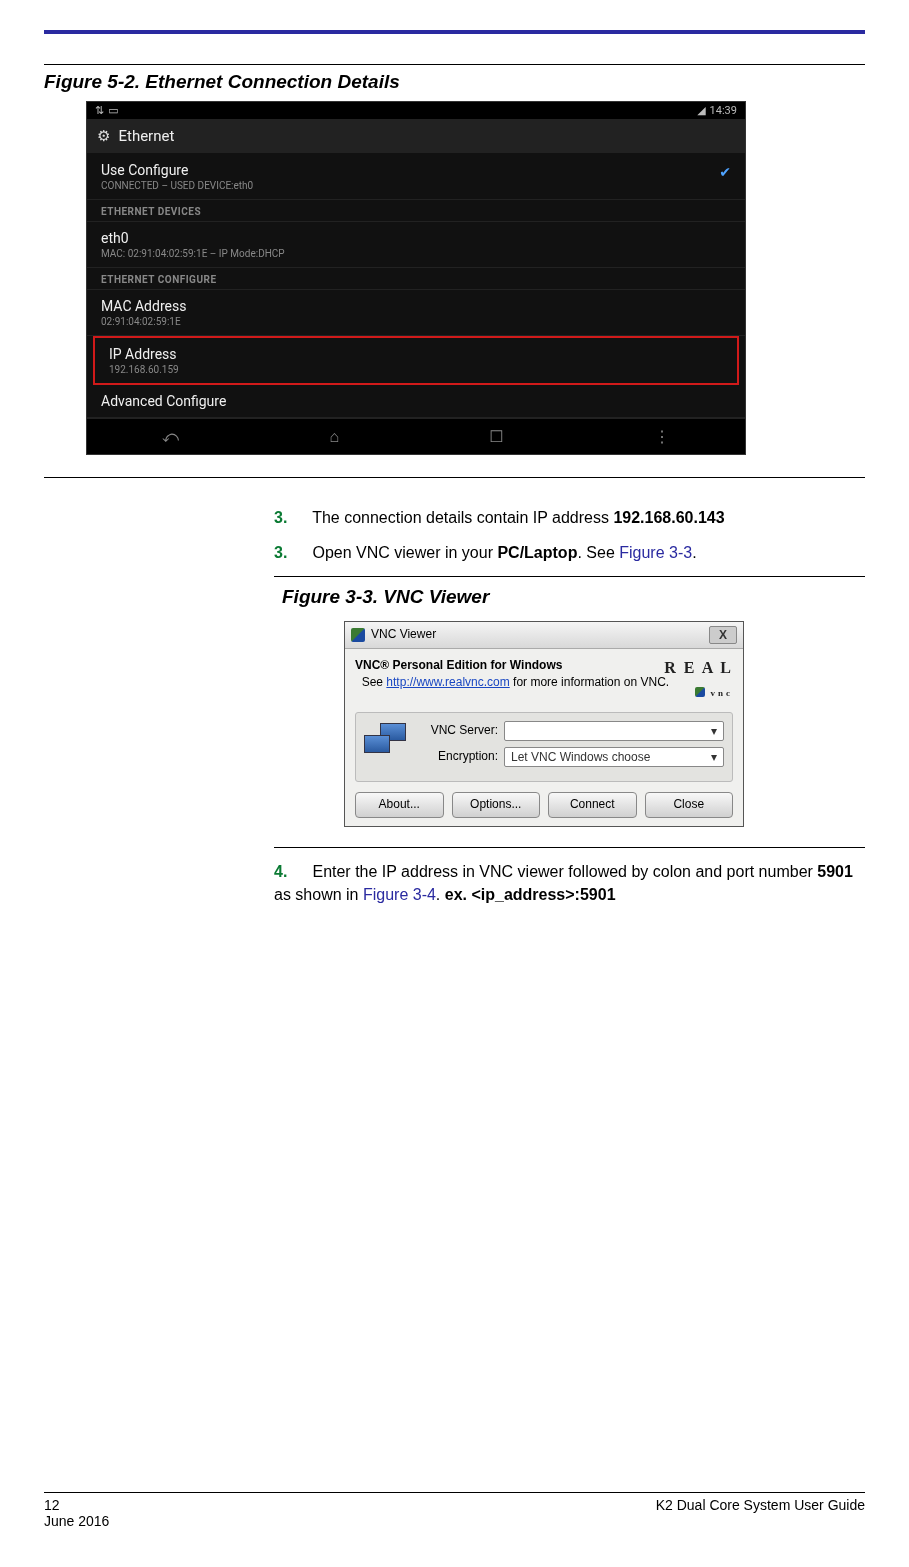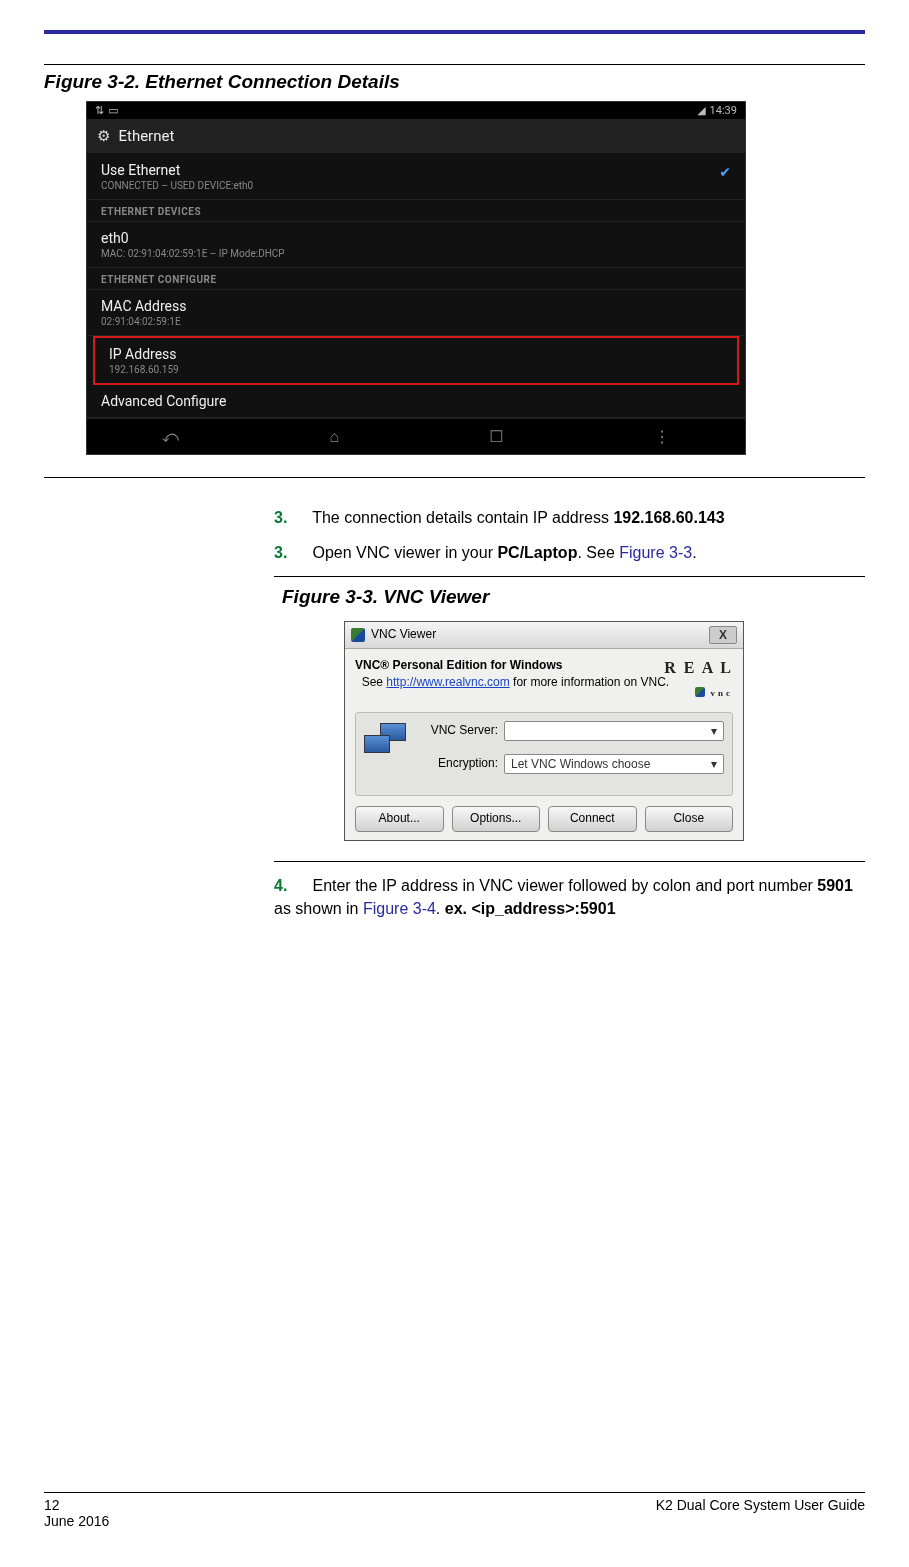--- a/index.html
+++ b/index.html
@@ -44,52 +44,52 @@
   .vnc-body .pe-head { font-weight: bold; }
   .vnc-body a { color: #1947c2; text-decoration: underline; }
   .vnc-real { text-align: right; font-family: Georgia, serif; font-weight: bold; letter-spacing: 2px; font-size: 16px; margin-top: -36px; color: #222;}
   .vnc-real .sub { font-size: 9px; letter-spacing: 3px; }
   .vnc-fields { display: flex; gap: 10px; margin-top: 10px; align-items: flex-start; background: #e3e3e0; padding: 8px; border: 1px solid #bbb; border-radius: 3px; }
   .mon-icon { width: 44px; height: 36px; position: relative; }
   .mon-icon .screen { width: 26px; height: 18px; background: linear-gradient(#5a8fd6,#2a5aa0); border: 1px solid #334; position: absolute; }
   .mon-icon .s1 { left: 0; top: 14px; }
   .mon-icon .s2 { left: 16px; top: 2px; }
   .f-rows { flex: 1; }
-  .f-row { display: flex; align-items: center; margin-bottom: 13px; }
+  .f-row { display: flex; align-items: center; margin-bottom: 6px; }
   .f-row label { width: 80px; text-align: right; margin-right: 6px; }
   .f-row .inp { flex: 1; height: 20px; background: #fff; border: 1px solid #888; border-radius: 2px; padding: 2px 6px; font-size: 12px; color: #333; line-height: 16px; display: flex; align-items: center; justify-content: space-between; }
   .vnc-buttons { display: flex; gap: 8px; margin-top: 10px; }
   .vnc-btn { flex: 1; height: 26px; background: linear-gradient(#f8f8f8,#d0d0d0); border: 1px solid #888; border-radius: 4px; font-size: 12px; display: flex; align-items: center; justify-content: center; }
 
   
   .footer { position: absolute; bottom: 38px; left: 44px; right: 44px; }
   .footer-rule { border: none; border-top: 1px solid #000; margin-bottom: 4px; }
   .footer-row { display: flex; justify-content: space-between; font-size: 14px; font-family: Arial, sans-serif; }
 </style>
 </head>
 <body>
 
 <div class="page">
   <div class="top-rule"></div>
 
   <hr class="fig-rule">
-  <div class="fig-caption">Figure 3-2. Ethernet Connection Details</div>
+  <div class="fig-caption">Figure 5-2. Ethernet Connection Details</div>
 
   <div class="android-shot">
     <div class="a-status">
       <div class="left-icons"><span>⇅</span><span>▭</span></div>
       <div class="right-icons"><span>◢</span><span>14:39</span></div>
     </div>
     <div class="a-header">
       <span class="gear">⚙</span>
       <span>Ethernet</span>
     </div>
     <div class="a-body">
       <div class="a-row">
-        <div class="title">Use Ethernet</div>
+        <div class="title">Use Configure</div>
         <div class="sub">CONNECTED – USED DEVICE:eth0</div>
         <div class="a-check">✔</div>
       </div>
       <div class="a-section">ETHERNET DEVICES</div>
       <div class="a-row">
         <div class="title">eth0</div>
         <div class="sub">MAC: 02:91:04:02:59:1E – IP Mode:DHCP</div>
       </div>
       <div class="a-section">ETHERNET CONFIGURE</div>
       <div class="a-row">

